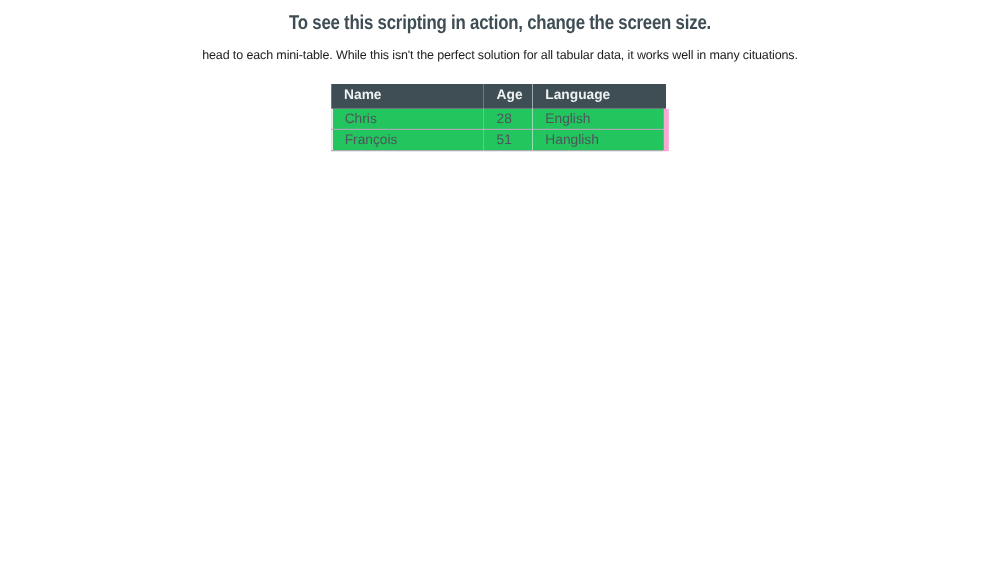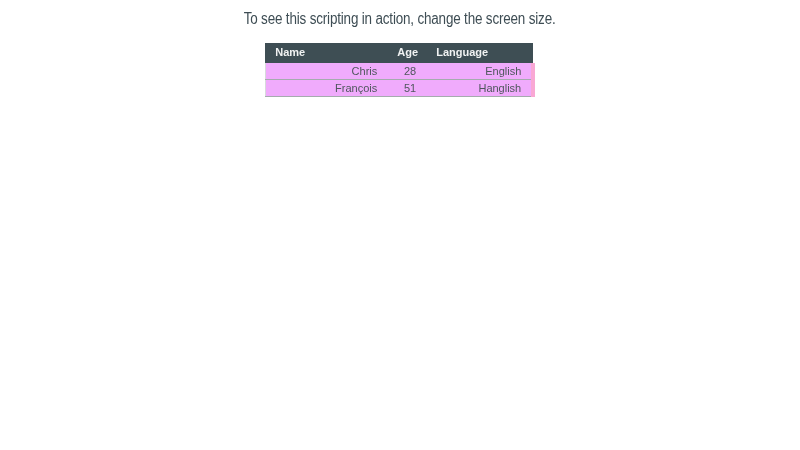--- a/index.html
+++ b/index.html
@@ -17,21 +17,21 @@
     height: 450px;
     background: #ffffff;
   }
 
   h1.page-title {
     margin: 10px 0 0 0;
     padding: 0;
     text-align: center;
     font-size: 16px;
     line-height: 17px;
-    font-weight: normal;
+    font-weight: bold;
     color: #3e4d54;
     white-space: nowrap;
   }
   h1.page-title .squeeze {
     display: inline-block;
     transform: scaleX(0.84);
     transform-origin: 50% 50%;
     letter-spacing: -0.2px;
   }
 
@@ -71,38 +71,39 @@
     padding: 3px 10px 4px 10px;
     overflow: hidden;
     white-space: nowrap;
   }
 
   table.people-table td {
     box-sizing: border-box;
     font-size: 11px;
     line-height: 12px;
     color: #4e565c;
-    text-align: right;
+    text-align: left;
     padding: 2px 10px 2px 10px;
     border-bottom: 1px solid #a5abae;
     overflow: hidden;
     white-space: nowrap;
-    background: #f0abfc;
+    background: #22c55e;
   }
   table.people-table td:first-child { border-left: 1px solid #d7dadb; }
   table.people-table td:last-child  { border-right: 4px solid #f9a8d4; }
 </style>
 </head>
 <body>
 
 <main class="page">
 
   <h1 class="page-title"><span class="squeeze">To see this scripting in action, change the screen size.</span></h1>
 
   <p class="description">
+    <span class="line">head to each mini-table. While this isn't the perfect solution for all tabular data, it works well in many cituations.</span>
   </p>
 
   <table class="people-table">
     <colgroup>
       <col class="c1">
       <col class="c2">
       <col class="c3">
     </colgroup>
     <thead>
       <tr>

